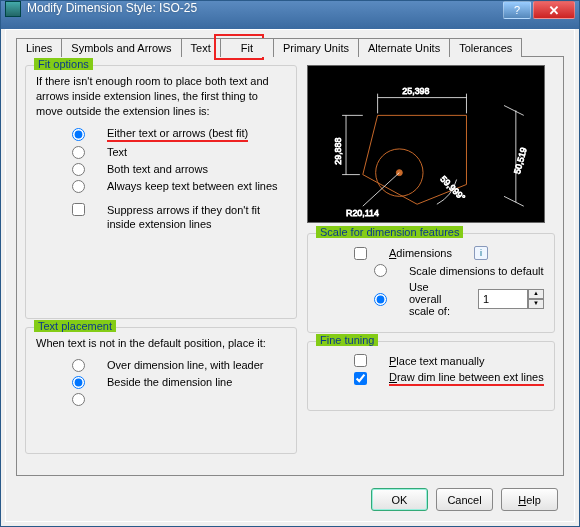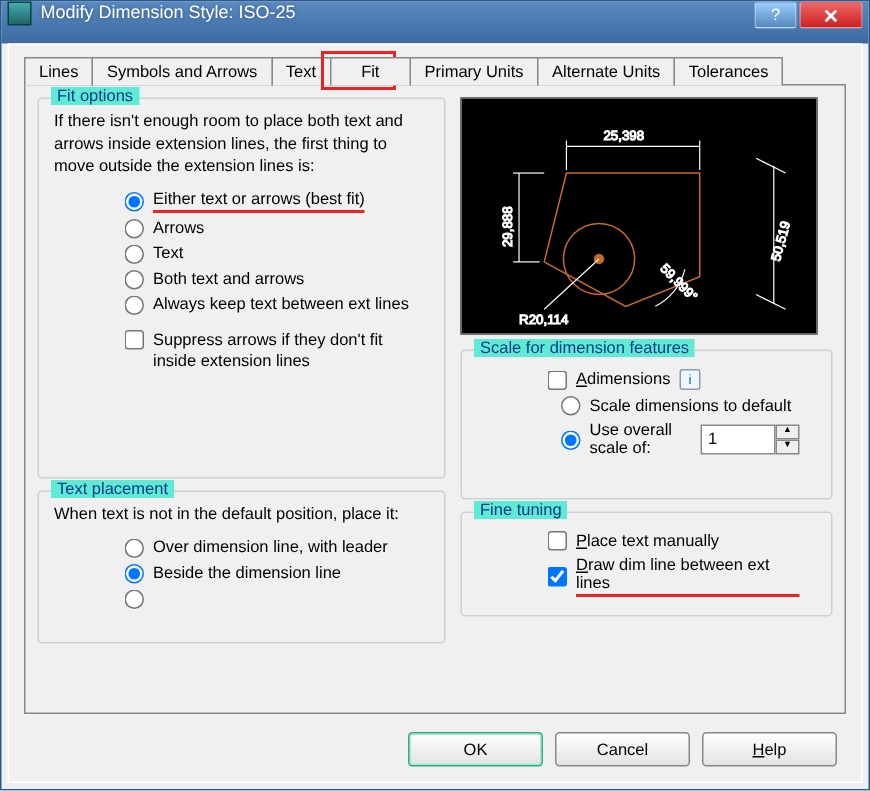--- a/index.html
+++ b/index.html
@@ -18,43 +18,43 @@
 .client { position: absolute; top: 28px; left: 4px; right: 4px; bottom: 4px; background: #f0f0f0; border: 1px solid #fff; padding: 8px 10px; }
 
 .tabs { display: flex; position: relative; z-index: 2; }
 .tab { padding: 3px 9px; border: 1px solid #888; border-bottom: none; background: #f0f0f0; font-size: 11px; position: relative; cursor: pointer; margin-right: -1px; }
 .tab.active { background: #f0f0f0; z-index: 3; }
 .tab-highlight { position: absolute; border: 2px solid #e22; pointer-events: none; }
 
 .tab-panel { border: 1px solid #888; padding: 8px; margin-top: -1px; background: #f0f0f0; height: 420px; position: relative; }
 
 .fieldset { border: 1px solid #d0d0d0; border-radius: 3px; padding: 8px 10px 10px; margin-bottom: 8px; position: relative; }
-.fieldset-title { position: absolute; top: -8px; left: 8px; background: #5eead4; padding: 0 4px; color: #0a3a8a; font-size: 11px; }
+.fieldset-title { position: absolute; top: -8px; left: 8px; background: #84cc16; padding: 0 4px; color: #0a3a8a; font-size: 11px; }
 
 .col-left { width: 272px; position: absolute; left: 8px; top: 8px; bottom: 8px; }
 .col-right { position: absolute; left: 290px; right: 8px; top: 8px; bottom: 8px; }
 
 .desc { margin-bottom: 8px; line-height: 1.35; }
 
-.radio-row, .check-row { display: flex; align-items: center; gap: 6px; margin: 4px 11px; cursor: pointer; padding-left: 36px; }
+.radio-row, .check-row { display: flex; align-items: center; gap: 22px; margin: 4px 0; cursor: pointer; padding-left: 36px; }
 .radio-row.indented { margin-left: 20px; }
 input[type=radio], input[type=checkbox] { margin: 0; }
 
 .red-underline { border-bottom: 2px solid #e22; padding-bottom: 1px; }
 
 .preview { width: 238px; height: 158px; background: #000; border: 1px solid #666; position: relative; }
 .preview svg { width: 100%; height: 100%; }
 .info-icon { display: inline-flex; width: 14px; height: 14px; border: 1px solid #89b; align-items: center; justify-content: center; font-size: 9px; color: #068; background: #eff6ff; border-radius: 2px; }
 .spinner { display: flex; align-items: center; }
 .spinner input { width: 50px; height: 20px; border: 1px solid #888; padding: 0 4px; font-size: 11px; }
 .spin-btns { display: flex; flex-direction: column; }
 .spin-btn { width: 16px; height: 10px; border: 1px solid #888; background: #eee; font-size: 6px; line-height: 6px; text-align: center; cursor: pointer; }
 
 .btn-row { position: absolute; right: 16px; bottom: 10px; display: flex; gap: 8px; }
-.btn { width: 90px; height: 23px; border: 1px solid #888; border-radius: 3px; background: linear-gradient(#fefefe, #e4e4e4); font-size: 11px; cursor: pointer; margin-top: 24px; }
+.btn { width: 57px; height: 23px; border: 1px solid #888; border-radius: 3px; background: linear-gradient(#fefefe, #e4e4e4); font-size: 11px; cursor: pointer; margin-top: 24px; }
 .btn.default { border: 1px solid #3a7; box-shadow: 0 0 0 1px #9ed inset; }
 .u { text-decoration: underline; }
 </style>
 </head>
 <body>
 
 <div class="window">
 
   <div class="titlebar">
     <div class="titlebar-icon"></div>
@@ -86,42 +86,38 @@
         <div class="fieldset" style="height:254px;">
           <div class="fieldset-title">Fit options</div>
           <div class="desc">If there isn't enough room to place both text and arrows inside extension lines, the first thing to move outside the extension lines is:</div>
 
           <label class="radio-row">
             <input type="radio" name="fitopt" checked="" style="">
             <span class="red-underline">Either text or arrows (best fit)</span>
           </label>
           <label class="radio-row">
             <input type="radio" name="fitopt" style="">
-            <span>Arrows</span>
-          </label>
-          <label class="radio-row">
-            <input type="radio" name="fitopt" style="">
             <span>Text</span>
           </label>
           <label class="radio-row">
             <input type="radio" name="fitopt" style="">
             <span>Both text and arrows</span>
           </label>
           <label class="radio-row">
             <input type="radio" name="fitopt" style="">
             <span>Always keep text between ext lines</span>
           </label>
 
           <label class="check-row" style="margin-top:10px; align-items:flex-start;">
             <input type="checkbox" style="">
             <span style="line-height:1.35;">Suppress arrows if they don't fit inside extension lines</span>
           </label>
         </div>
 
-        <div class="fieldset" style="height:102px;">
+        <div class="fieldset" style="height:127px;">
           <div class="fieldset-title">Text placement</div>
           <div class="desc">When text is not in the default position, place it:</div>
           <label class="radio-row">
             <input type="radio" name="tp" style="">
             <span>Over dimension line, with leader</span>
           </label>
           <label class="radio-row">
             <input type="radio" name="tp" checked="" style="">
             <span>Beside the dimension line</span>
           </label>

